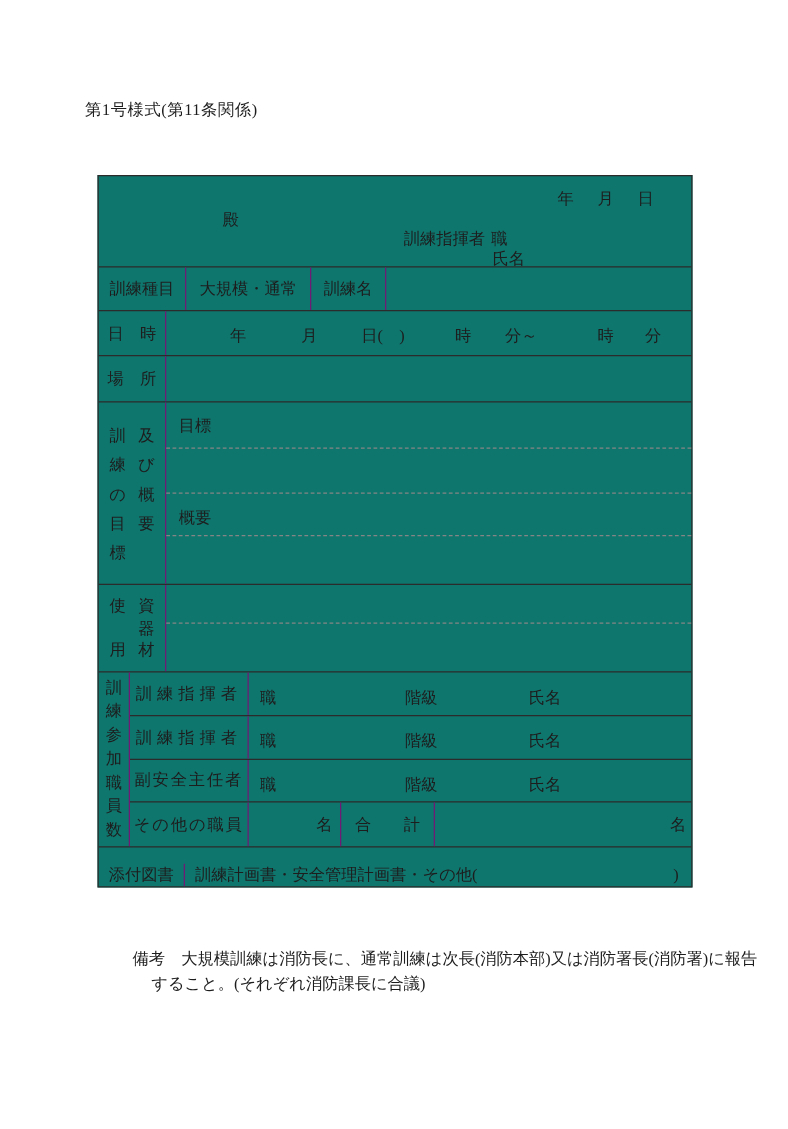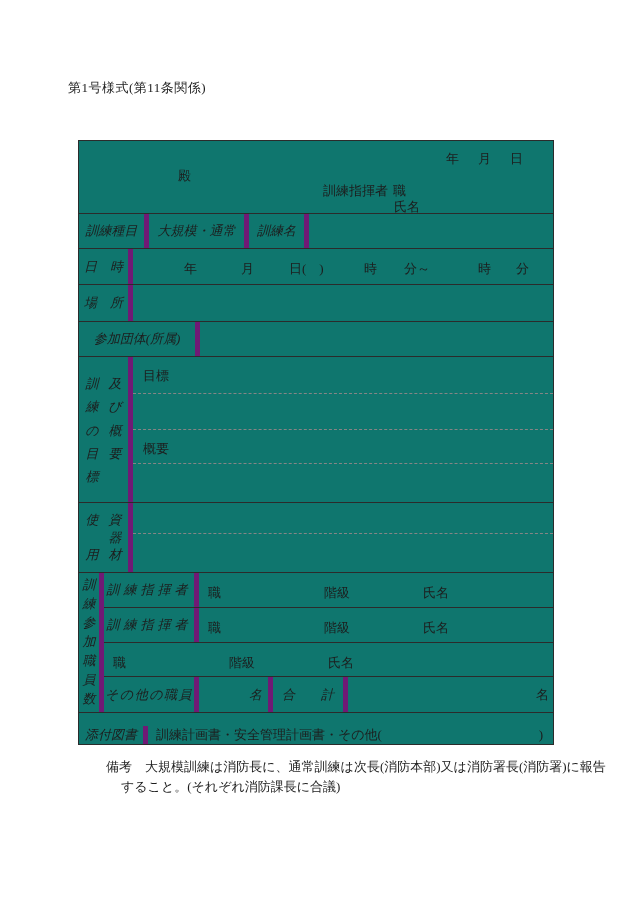--- a/index.html
+++ b/index.html
@@ -8,21 +8,21 @@
     font-family:"Liberation Serif","DejaVu Serif",serif; color:#1d1d1d;
     overflow:hidden;
   }
   .form-no { position:absolute; left:68px; top:79px; font-size:13px; letter-spacing:0.5px; }
   .doc-title { position:absolute; left:235px; top:112px; font-size:15px; letter-spacing:25px; white-space:nowrap; }
 
   .tbl { position:absolute; left:78px; top:140px; width:474px; border:1px solid #2b2b2b; background:#0f766e; }
   .row { display:flex; border-bottom:1px solid #2b2b2b; box-sizing:border-box; position:relative; }
   .row:last-child { border-bottom:none;align-items:flex-end; }
   .cell { box-sizing:border-box; position:relative; }
-  .b-r { border-right:5px solid #701a75;font-style:italic; }
+  .b-r { border-right:1px solid #701a75; }
   .lbl { display:flex; align-items:center; justify-content:center; font-size:13px; white-space:nowrap; }
   .flex1 { flex:1 1 auto; }
 
   .r1 { height:73px; }
   .r2 { height:35px; } .r3 { height:36px; } .r4 { height:37px; } .r5 { height:35px; }
   .r6 { height:146px; } .r7 { height:70px; }
   .staff { height:140px; } .r12 { height:31px; }
 
   .abs { position:absolute; font-size:13px; white-space:nowrap; }
 
@@ -104,24 +104,20 @@
         <span class="abs dt-abs dtp5">時</span>
         <span class="abs dt-abs dtp6">分</span>
       </div>
     </div>
 
     <div class="row r4">
       <div class="cell lbl b-r w54">場　所</div>
       <div class="cell flex1"></div>
     </div>
 
-    <div class="row r5">
-      <div class="cell lbl b-r w121">参加団体(所属)</div>
-      <div class="cell flex1"></div>
-    </div>
 
     <div class="row r6">
       <div class="cell b-r w54">
         <div class="vwrap vwrap6">
           <div class="vcol vh107">
               <div>訓</div>
               <div>練</div>
               <div>の</div>
               <div>目</div>
               <div>標</div>
@@ -187,20 +183,21 @@
         </div>
         <div class="srow">
           <div class="cell lbl b-r w95 role5">訓練指揮者</div>
           <div class="cell flex1">
             <span class="abs" style="left:9px; top:11px;">職</span>
             <span class="abs" style="left:125px; top:11px;">階級</span>
             <span class="abs" style="left:224px; top:11px;">氏名</span>
           </div>
         </div>
         <div class="srow">
+          <div class="cell lbl b-r w95 role6">副安全主任者</div>
           <div class="cell flex1">
             <span class="abs" style="left:9px; top:11px;">職</span>
             <span class="abs" style="left:125px; top:11px;">階級</span>
             <span class="abs" style="left:224px; top:11px;">氏名</span>
           </div>
         </div>
         <div class="srow">
           <div class="cell lbl b-r w95 role6">その他の職員</div>
           <div class="cell b-r w74 cell-endname" style="padding-right:6px;">
             <span>名</span>

